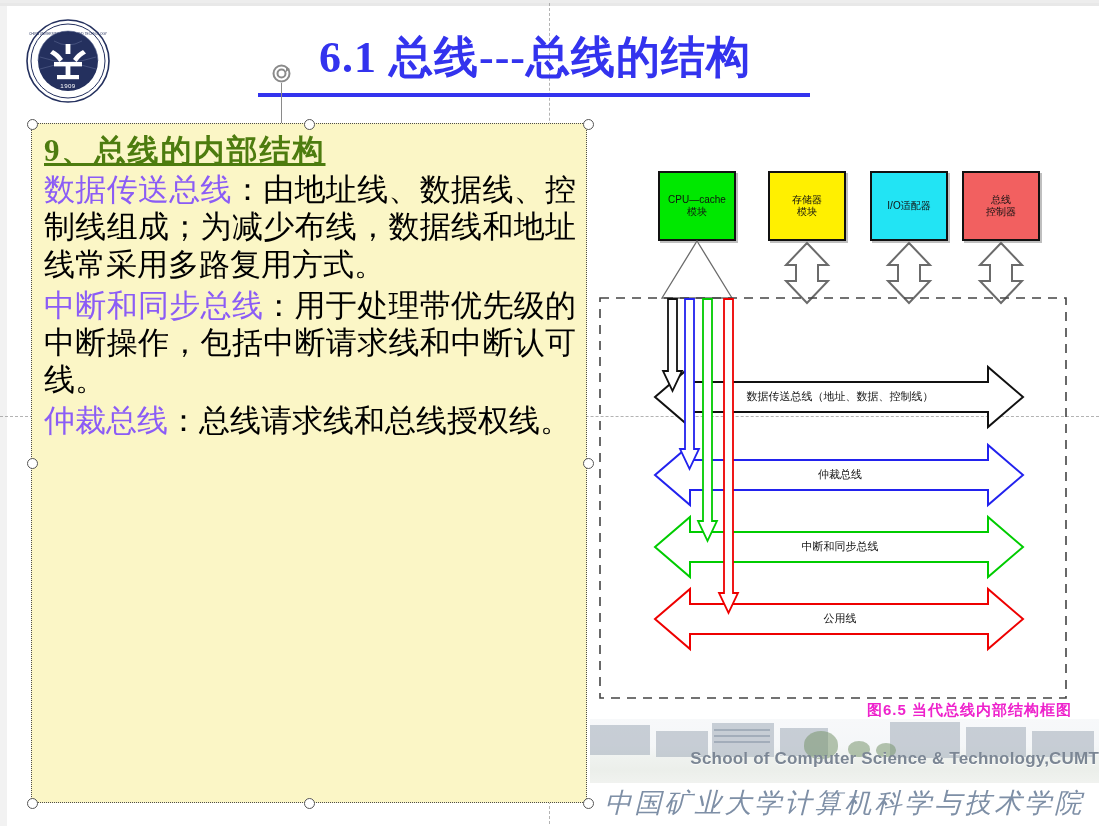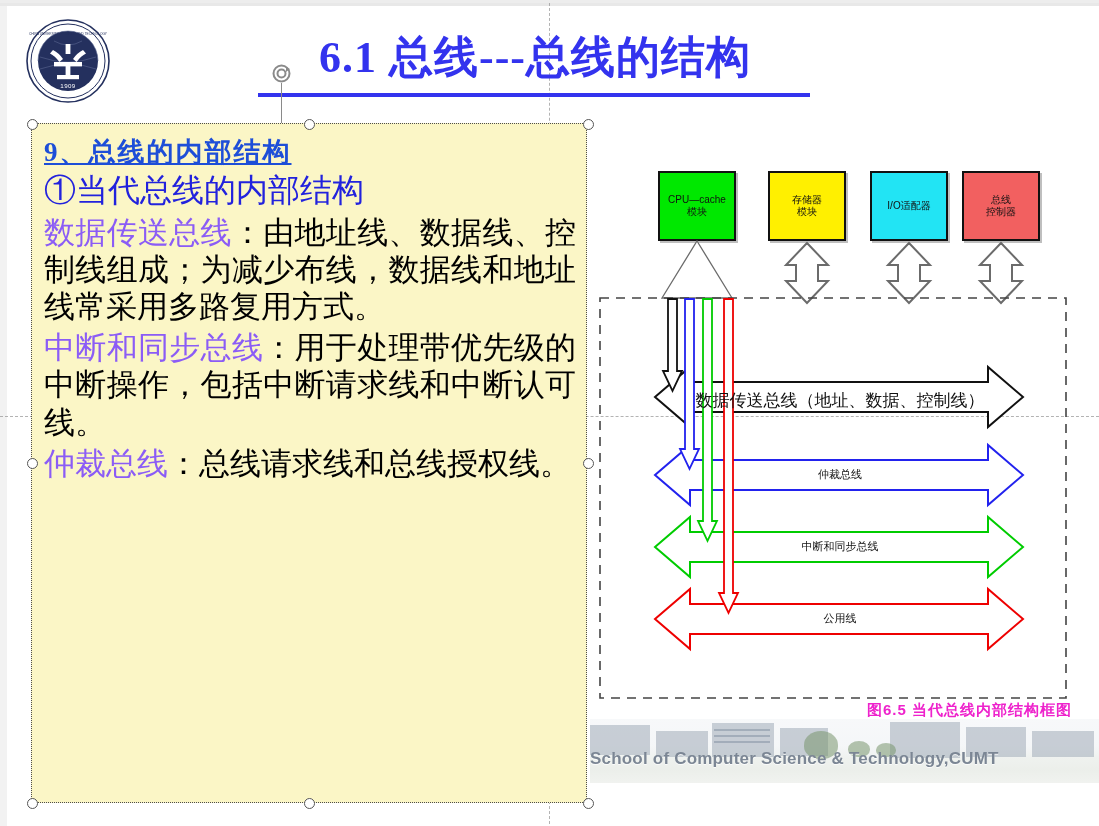--- a/index.html
+++ b/index.html
@@ -47,21 +47,21 @@
     box-sizing:border-box;
     padding:8px 10px 0 12px;
   }
   .para{
     font-family:"Liberation Serif", serif;
     font-size:31px;line-height:1.20;color:#000000;
     margin:0 0 4px 0;
     text-align:justify;
   }
   .hl{color:#8b5cf6;}
-  .hl-head{color:#1d4ed8;text-decoration:underline;font-weight:bold;font-size:27px;letter-spacing:2px;}
+  .hl-head{color:#4d7c0f;text-decoration:underline;font-weight:bold;font-size:31px;letter-spacing:2px;}
   .p-head{margin-bottom:2px;}
   .p-sub{font-size:32px;color:#2222dd;margin-bottom:4px;}
 
   
   .handle{
     position:absolute;width:9px;height:9px;border-radius:50%;
     background:#ffffff;border:1px solid #565656;z-index:40;
   }
 
   
@@ -87,21 +87,21 @@
   }
   #footer-bg{position:absolute;left:0;top:0;width:509px;height:64px;
     background:
       linear-gradient(to bottom, rgba(255,255,255,.72), rgba(255,255,255,.62)),
       linear-gradient(to bottom,#e3e8ee 0%,#dfe5ea 42%,#cfd8cf 62%,#c9d2c6 80%,#d9ded6 100%);
   }
   .bldg{position:absolute;background:rgba(160,172,184,.55);}
   .win{position:absolute;background:rgba(120,136,152,.45);}
   .tree{position:absolute;border-radius:50% 50% 45% 45%;background:rgba(120,150,110,.55);}
   #footer-en{
-    position:absolute;left:0;top:30px;width:509px;text-align:left;
+    position:absolute;left:0;top:30px;width:509px;text-align:right;
     font-family:"Liberation Sans", sans-serif;
     font-size:17px;font-weight:bold;color:#7b8694;letter-spacing:.2px;
     text-shadow:0 1px 0 rgba(255,255,255,.75);
   }
   #footer-cn{
     position:absolute;left:590px;top:782px;width:509px;text-align:center;
     font-family:"Liberation Serif", serif;
     font-size:27px;color:#7e8fa6;letter-spacing:3px;font-style:italic;
   }
 </style>
@@ -148,21 +148,20 @@
       <circle cx="10.5" cy="10.5" r="8" fill="none" stroke="#8a8a8a" stroke-width="2"></circle>
       <circle cx="10.5" cy="10.5" r="4" fill="none" stroke="#8a8a8a" stroke-width="2"></circle>
       <path d="M15 4 l4 2 -4 3 z" fill="#8a8a8a"></path>
     </svg>
   </div>
 
   <div id="textbox">
     <p class="para p-head">
       <span class="hl-head">9、总线的内部结构</span>
     </p>
-    <p class="para p-sub">①当代总线的内部结构</p>
 
     <p class="para">
       <span class="hl">数据传送总线</span><span>：</span><span>由地址线、数据线、控制线组成；为减少布线，数据线和地址线常采用多路复用方式。</span>
     </p>
 
     <p class="para">
       <span class="hl">中断和同步总线</span><span>：</span><span>用于处理带优先级的中断操作，包括中断请求线和中断认可线。</span>
     </p>
 
     <p class="para">
@@ -221,21 +220,21 @@
 
       <polygon points="88,146 97,146 97,218 102,218 92.5,238 83,218 88,218" fill="#ffffff" stroke="#111111" stroke-width="1.8"></polygon>
 
       <polygon points="105,146 114,146 114,296 119,296 109.5,316 100,296 105,296" fill="#ffffff" stroke="#2222ee" stroke-width="1.8"></polygon>
 
       <polygon points="123,146 132,146 132,368 137,368 127.5,388 118,368 123,368" fill="#ffffff" stroke="#00cc00" stroke-width="1.8"></polygon>
 
       <polygon points="144,146 153,146 153,440 158,440 148.5,460 139,440 144,440" fill="#ffffff" stroke="#ee0000" stroke-width="1.8"></polygon>
     </svg>
 
-    <div style="position:absolute;left:110px;top:236px;width:300px;text-align:center;font-family:'Liberation Sans',sans-serif;font-size:17px;color:#111;">数据传送总线（地址、数据、控制线）</div>
+    <div style="position:absolute;left:110px;top:236px;width:300px;text-align:center;font-family:'Liberation Sans',sans-serif;font-size:11px;color:#111;">数据传送总线（地址、数据、控制线）</div>
     <div style="position:absolute;left:110px;top:314px;width:300px;text-align:center;font-family:'Liberation Sans',sans-serif;font-size:11px;color:#111;">仲裁总线</div>
     <div style="position:absolute;left:110px;top:386px;width:300px;text-align:center;font-family:'Liberation Sans',sans-serif;font-size:11px;color:#111;">中断和同步总线</div>
     <div style="position:absolute;left:110px;top:458px;width:300px;text-align:center;font-family:'Liberation Sans',sans-serif;font-size:11px;color:#111;">公用线</div>
 
     <div class="cap" style="top:548px;">图6.5 当代总线内部结构框图</div>
   </div>
 
   <div id="footer">
     <div id="footer-bg"></div>
 
@@ -247,14 +246,15 @@
     <div class="bldg" style="left:376px;top:8px;width:60px;height:30px;"></div>
     <div class="bldg" style="left:442px;top:12px;width:62px;height:26px;"></div>
     <div class="win" style="left:124px;top:10px;width:56px;height:2px;"></div>
     <div class="win" style="left:124px;top:16px;width:56px;height:2px;"></div>
     <div class="win" style="left:124px;top:22px;width:56px;height:2px;"></div>
     <div class="tree" style="left:214px;top:12px;width:34px;height:28px;"></div>
     <div class="tree" style="left:258px;top:22px;width:22px;height:16px;"></div>
     <div class="tree" style="left:286px;top:24px;width:20px;height:14px;"></div>
     <div id="footer-en">School of Computer Science &amp; Technology,CUMT</div>
   </div>
+  <div id="footer-cn">中国矿业大学计算机科学与技术学院</div>
 
 </div>
 
 </body></html>

